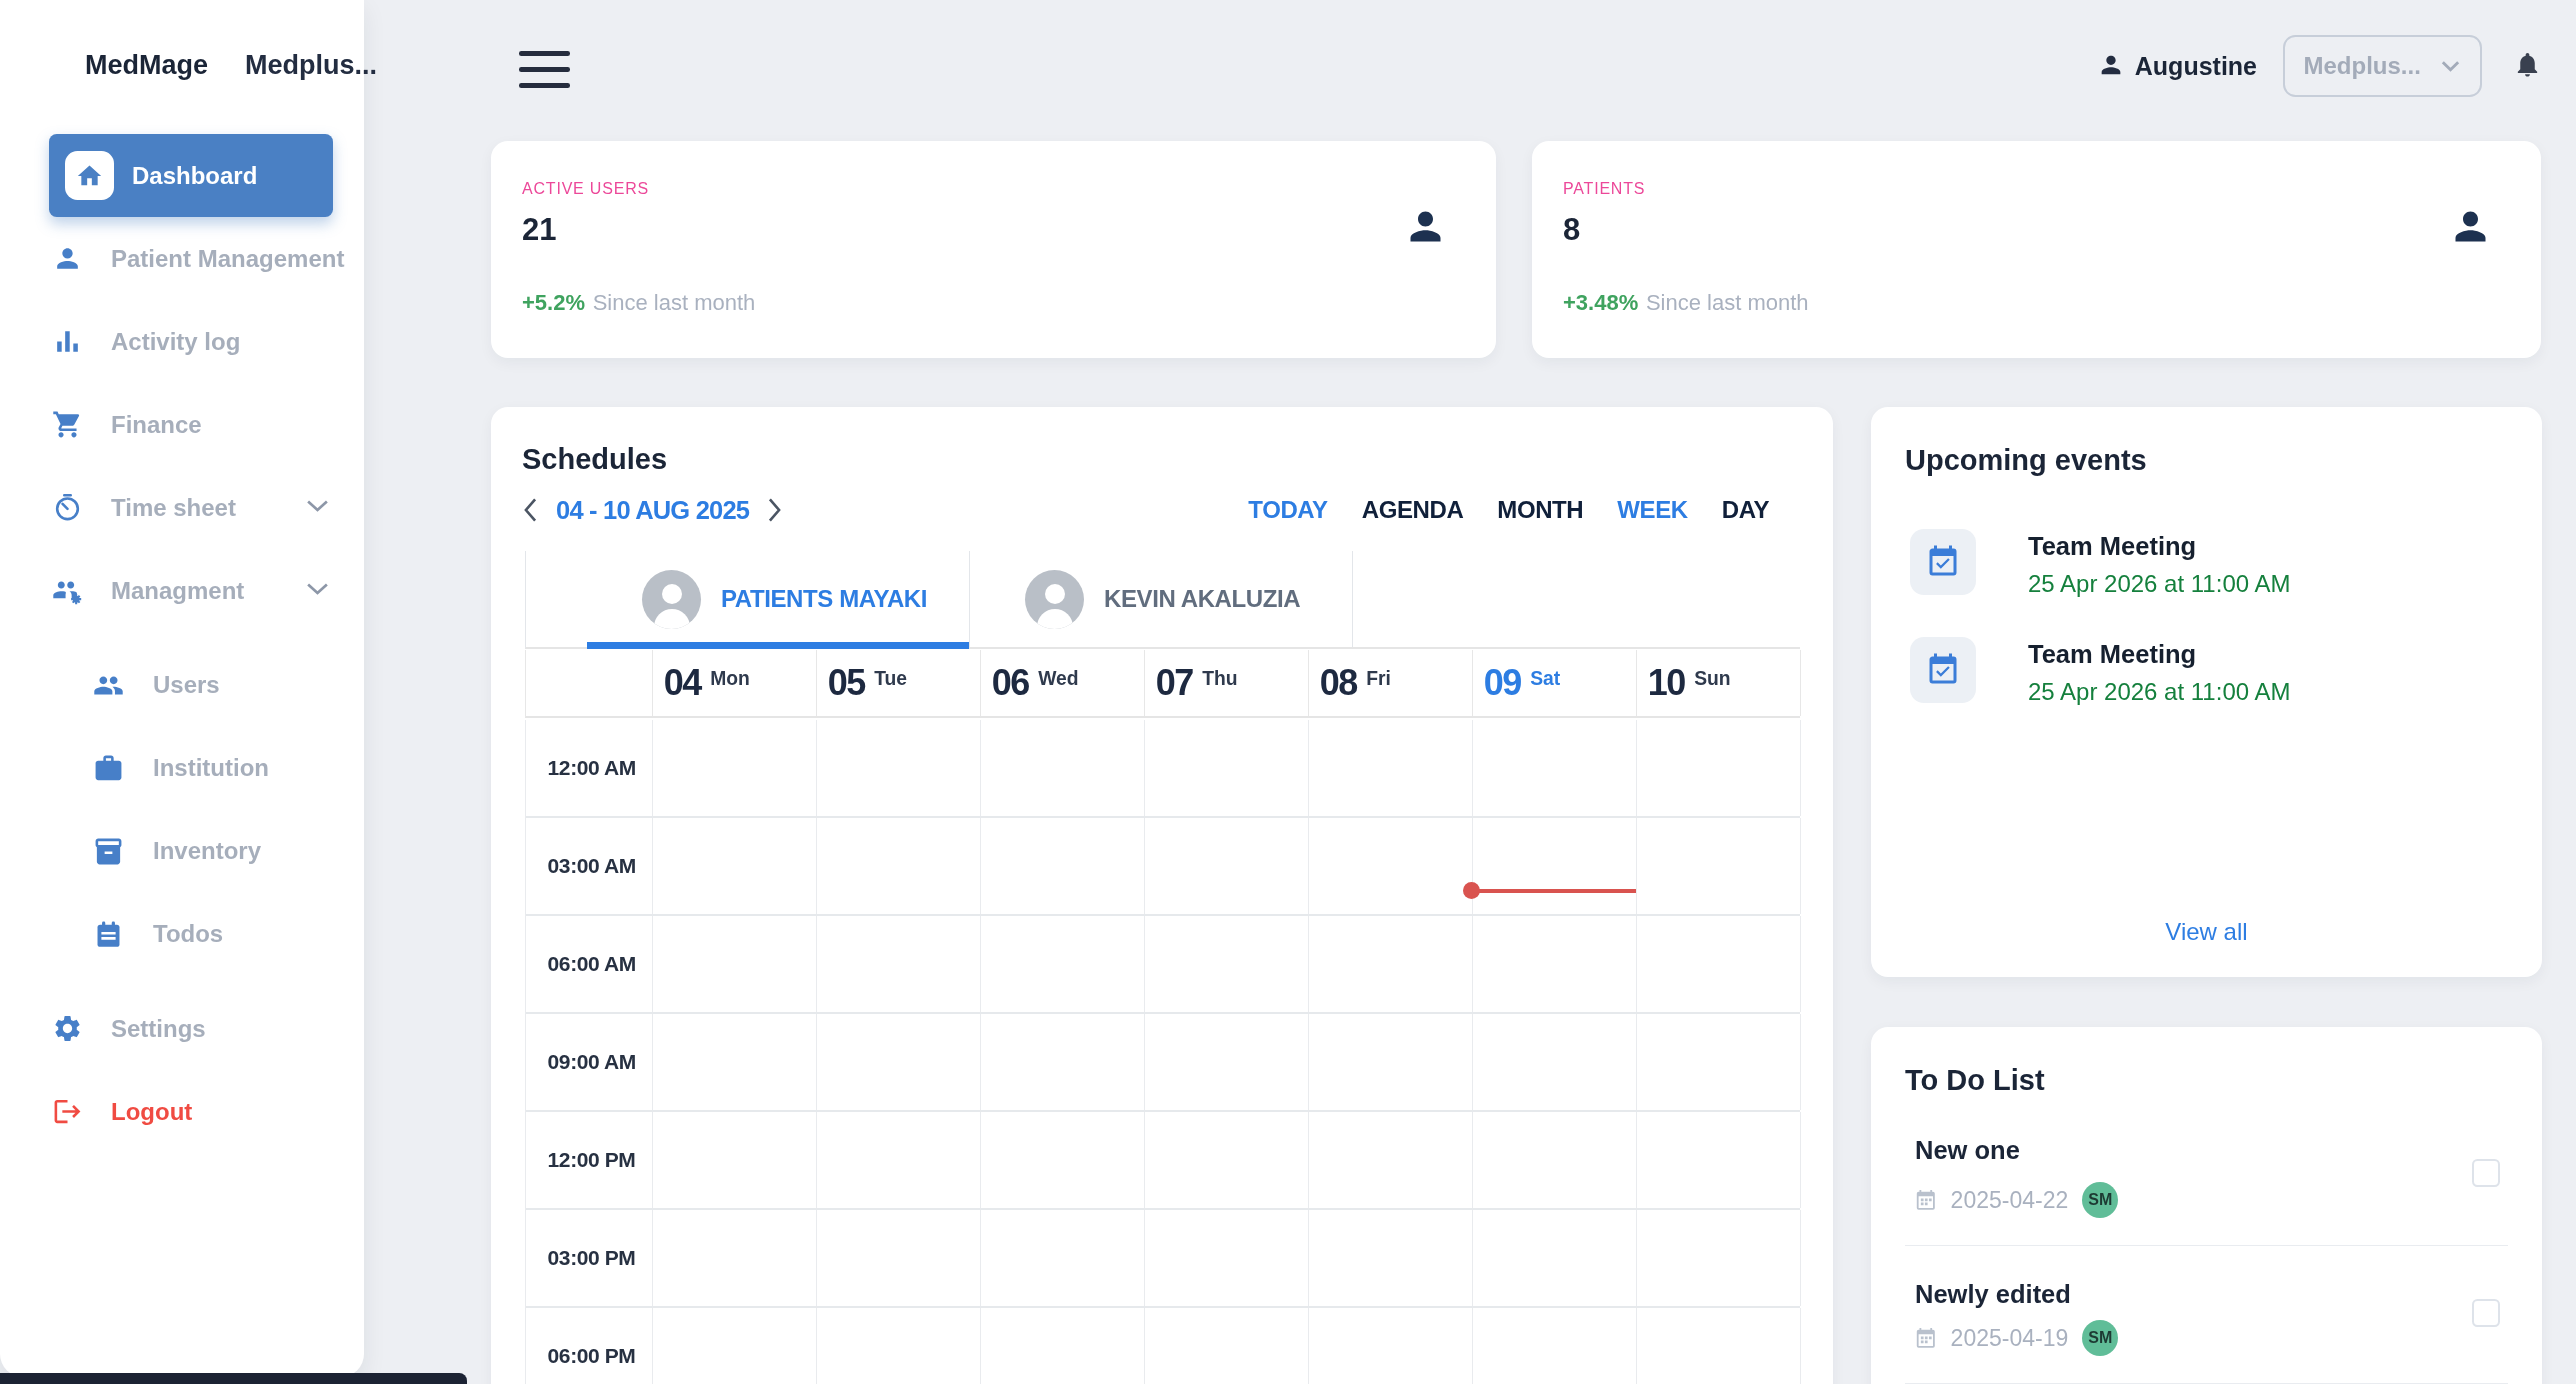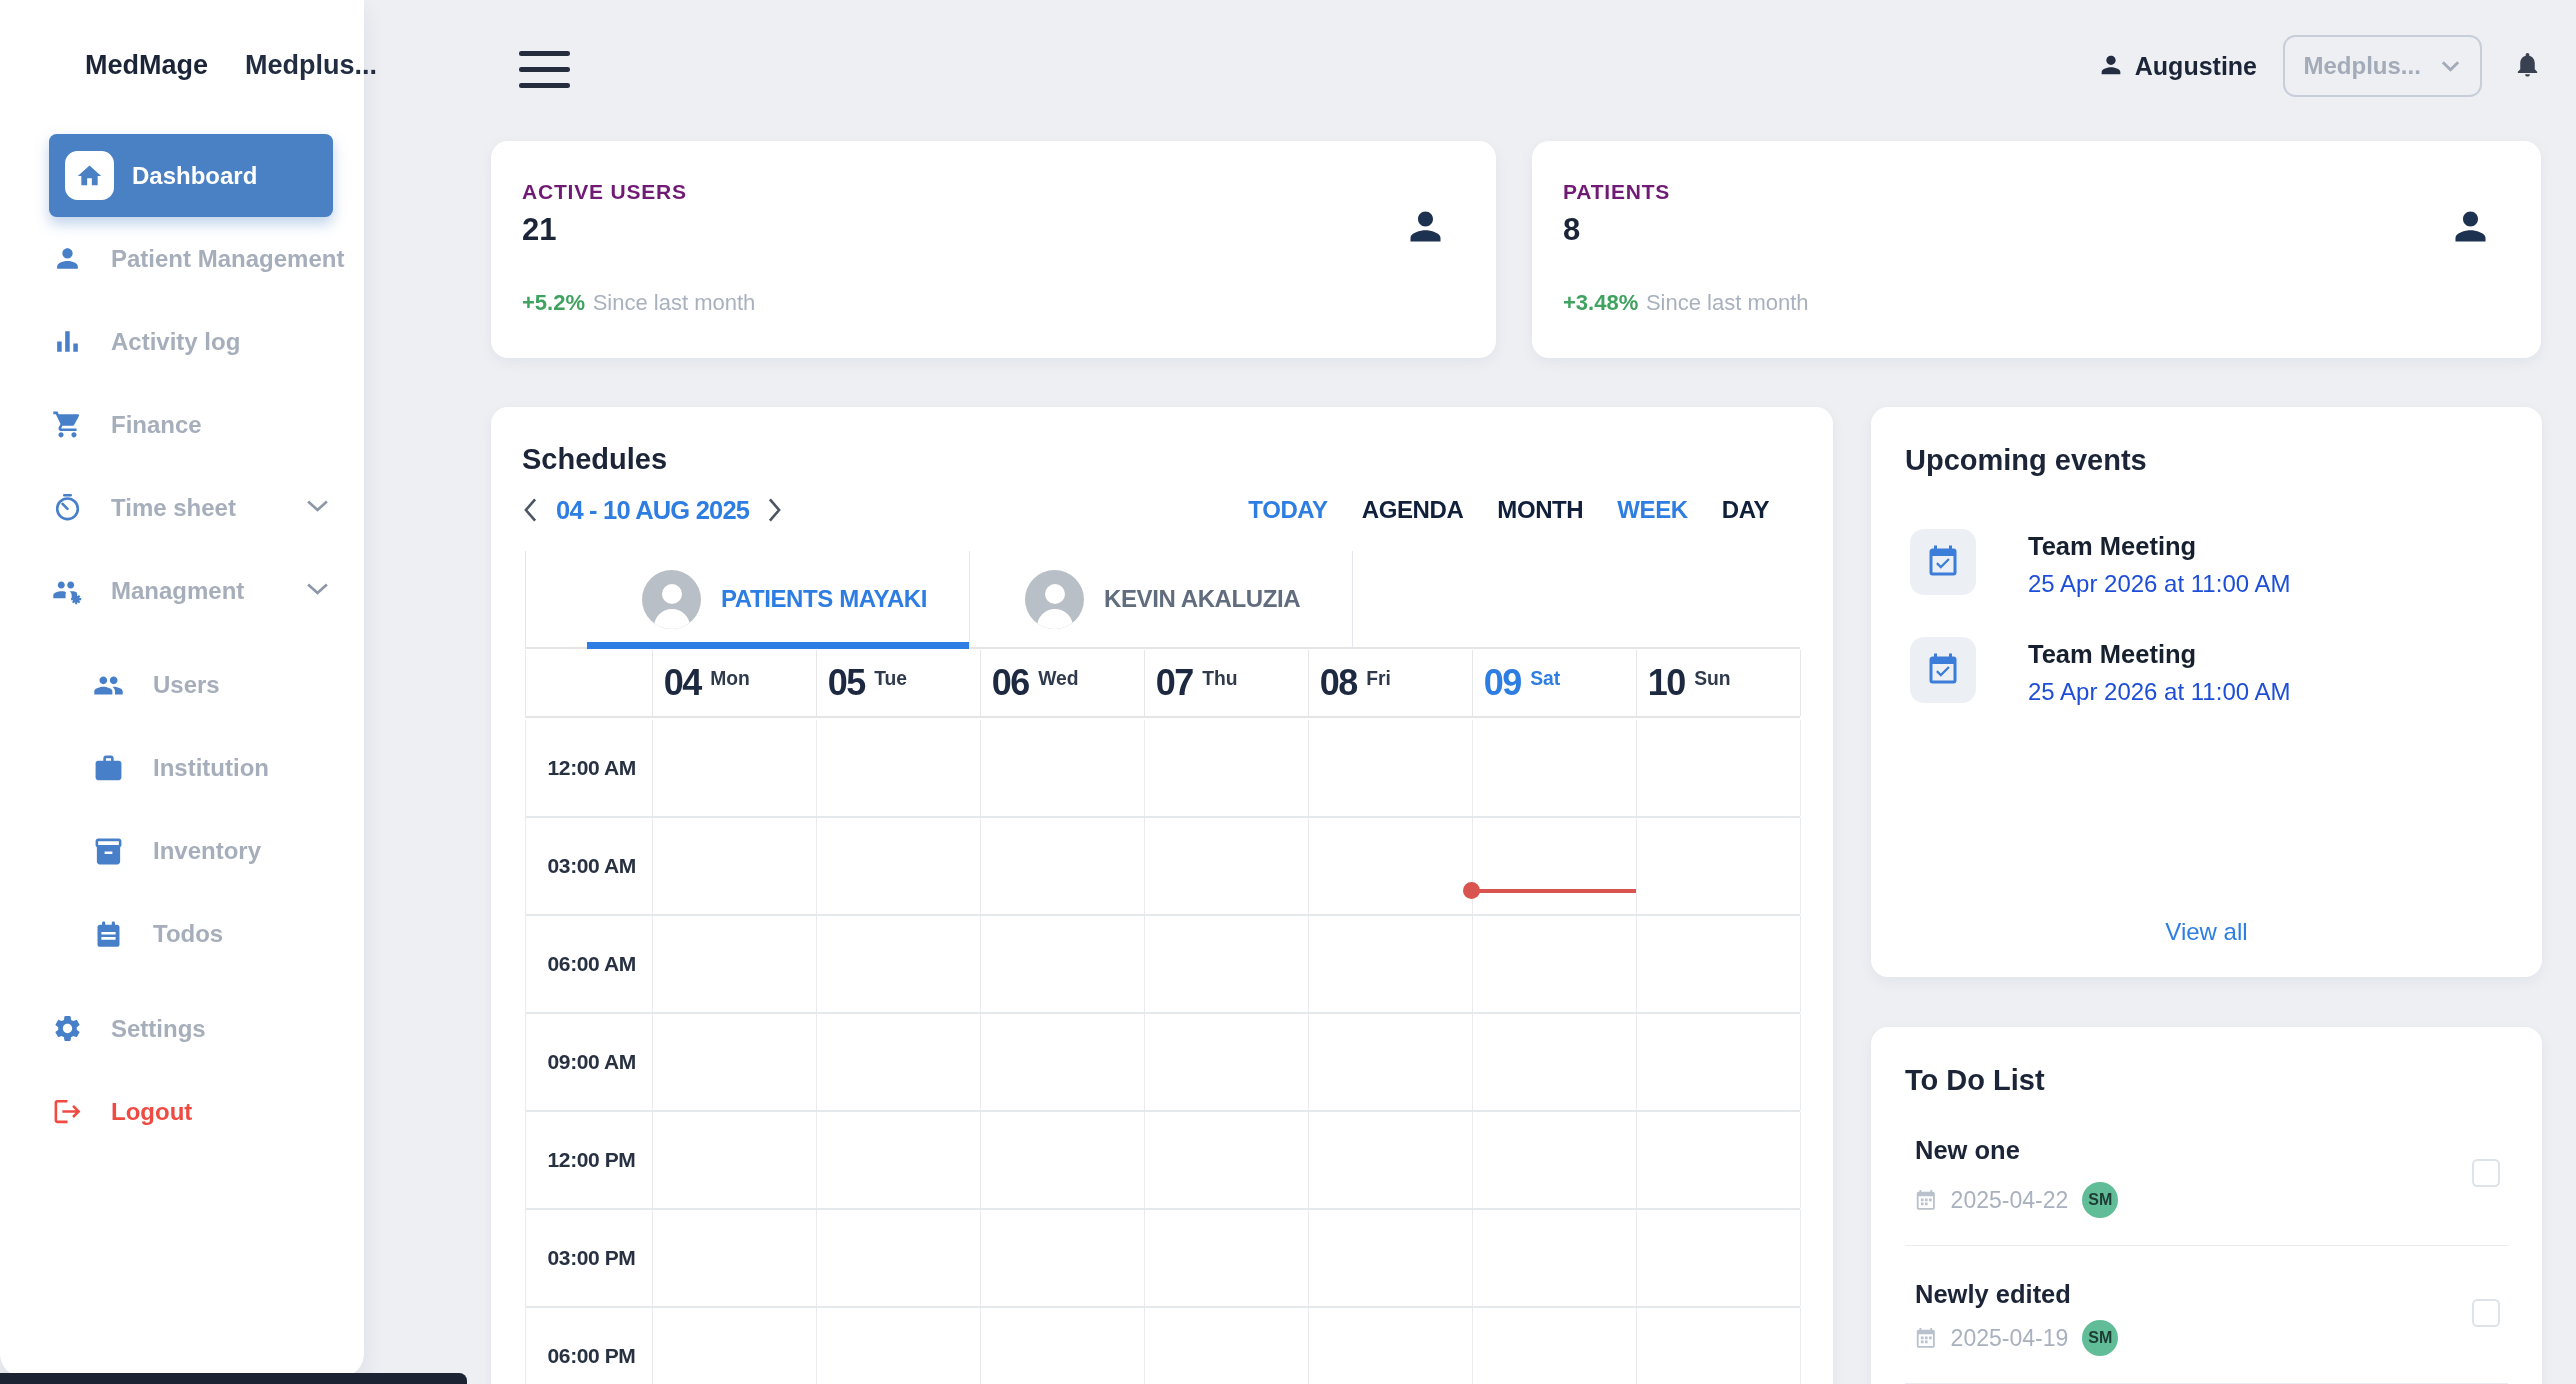--- a/index.html
+++ b/index.html
@@ -45,22 +45,22 @@
   .org-select .txt { font-size:24px; font-weight:bold; color:#a3abb9; }
   .org-select svg { width:23px; height:14px; fill:none; stroke:#a3abb9; stroke-width:3; }
   .bell { margin-left:31px; }
   .bell svg { width:29px; height:29px; fill:#39404f; }
 
   
   .stats-row { position:absolute; left:491px; top:141px; display:flex; gap:36px; z-index:3; }
   .stat-card { width:1005px; height:217px; background:#fff; border-radius:17px; position:relative;
                box-shadow:0 4.6px 14px rgba(23,32,52,.05); }
   .stat-card:last-child { width:1009px; }
-  .stat-label { position:absolute; left:31px; top:39px; font-size:21px; font-weight:bold;
-                color:#701a75; letter-spacing:0.8px; }
+  .stat-label { position:absolute; left:31px; top:39px; font-size:16px; font-weight:normal;
+                color:#ec4899; letter-spacing:0.8px; }
   .stat-value { position:absolute; left:31px; top:71px; font-size:31px; font-weight:bold; color:#1b2537; }
   .stat-icon { position:absolute; right:48px; top:63px; }
   .stat-icon svg { width:45px; height:45px; fill:#1d3150; }
   .stat-trend { position:absolute; left:31px; bottom:42px; font-size:22px; color:#a9b1bf; }
   .stat-trend b { color:#3fa35f; margin-right:7.7px; }
 
   
   .sched-card { position:absolute; left:491px; top:407px; width:1342px; height:1028px; background:#fff;
                 border-radius:17px; box-shadow:0 4.6px 14px rgba(23,32,52,.05); z-index:3; }
   .sched-title { position:absolute; left:31px; top:36px; font-size:29px; font-weight:bold; color:#1b2537; }
@@ -108,21 +108,21 @@
   
   .events-card { position:absolute; left:1871px; top:407px; width:671px; height:570px; background:#fff;
                  border-radius:17px; box-shadow:0 4.6px 14px rgba(23,32,52,.05); z-index:3; }
   .panel-title { position:absolute; left:34px; top:37px; font-size:29px; font-weight:bold; color:#1b2537; }
   .ev-item { position:absolute; left:39px; display:flex; }
   .ev-icon { width:66px; height:66px; background:#ecf0f5; border-radius:14px; display:flex;
              align-items:center; justify-content:center; flex:0 0 66px; }
   .ev-icon svg { width:36px; height:36px; fill:#3b7dd8; }
   .ev-text { margin-left:52px; padding-top:3.1px; }
   .ev-name { font-size:25.5px; font-weight:bold; color:#16202f; }
-  .ev-date { font-size:24px; color:#1d4ed8; margin-top:9.3px; }
+  .ev-date { font-size:24px; color:#15803d; margin-top:9.3px; }
   .view-all { position:absolute; bottom:31px; left:0; width:100%; text-align:center; font-size:24px;
               color:#2d7de2; cursor:pointer; }
 
   .todo-card { position:absolute; left:1871px; top:1027px; width:671px; height:464px; background:#fff;
                border-radius:17px; box-shadow:0 4.6px 14px rgba(23,32,52,.05); z-index:3; }
   .todo-item { position:absolute; left:34px; right:34px; border-bottom:1.5px solid #e9ecf0; }
   .todo-item.one { top:87px; height:132px; }
   .todo-item.two { top:219px; height:138px; }
   .todo-title { position:absolute; left:10px; font-size:25.5px; font-weight:bold; color:#1b2537; }
   .todo-item.one .todo-title { top:21.6px; }

